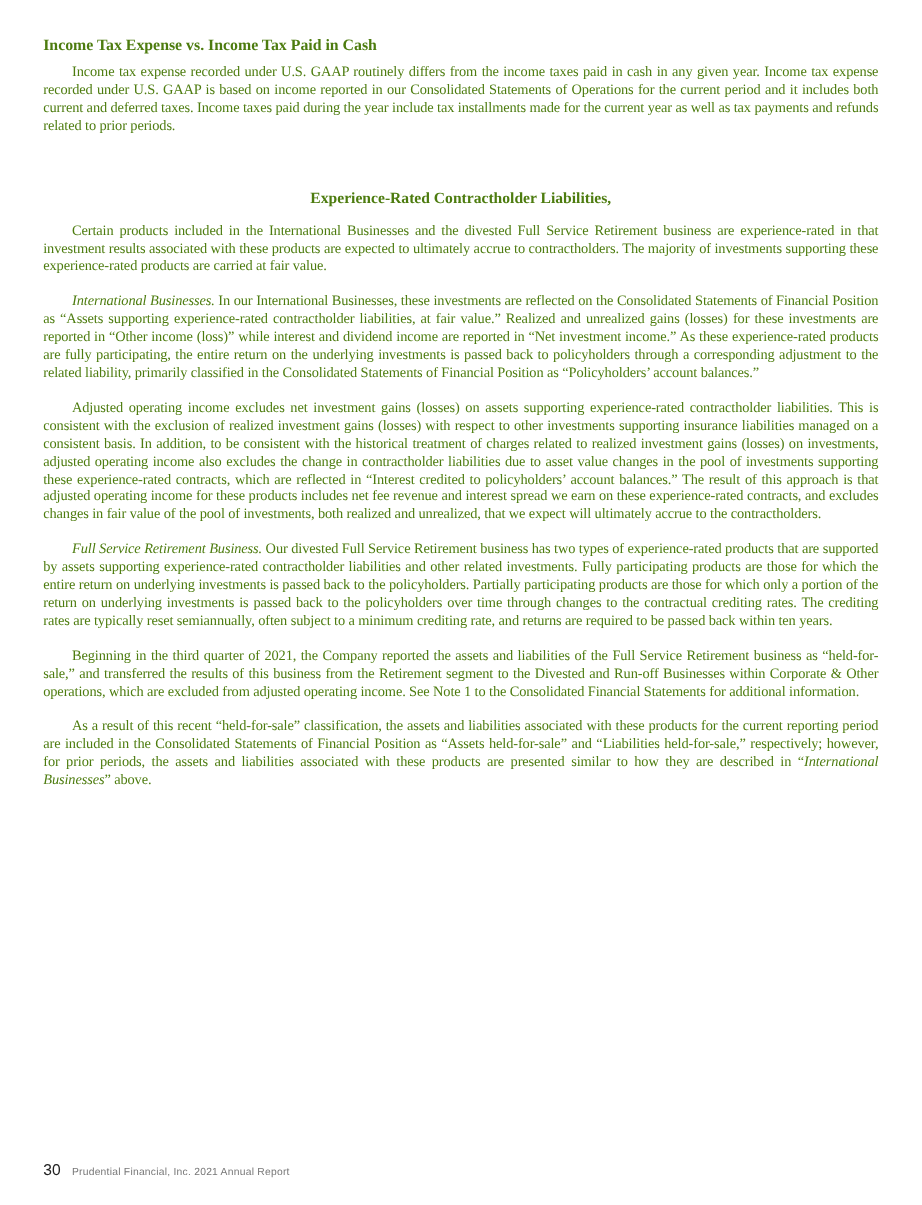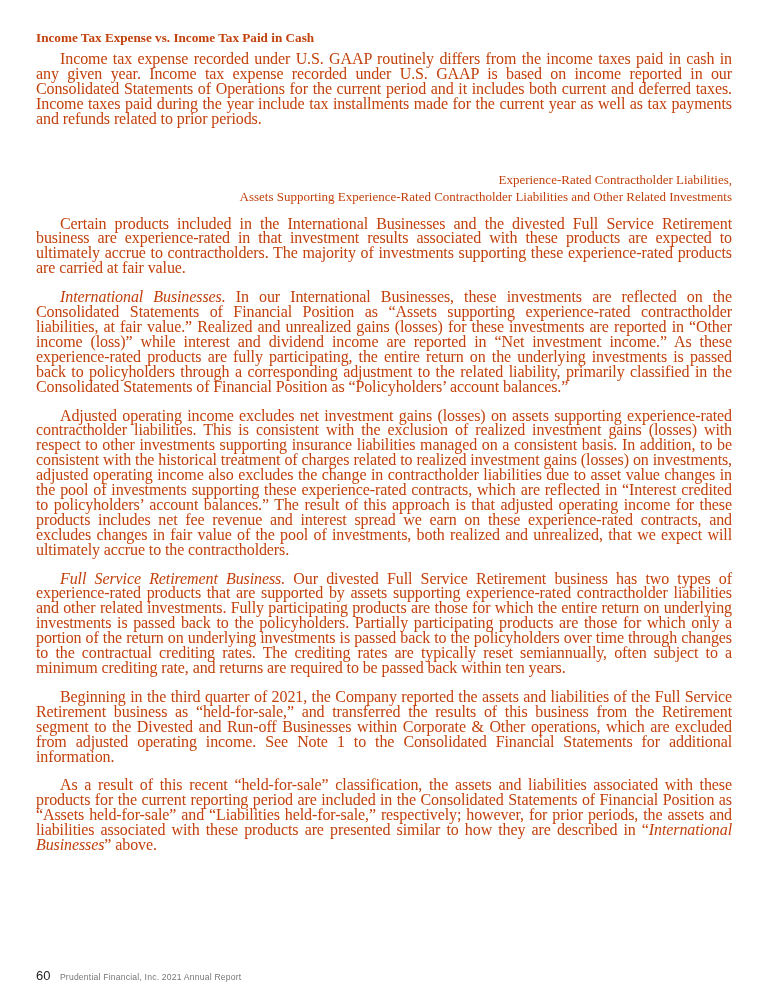--- a/index.html
+++ b/index.html
@@ -1,50 +1,49 @@
 <!DOCTYPE html>
 <html><head>
 <meta charset="utf-8">
 <style>
   html, body { margin:0; padding:0; background:#ffffff; }
   body { width:768px; height:1004px; position:relative; overflow:hidden; }
-  .page { position:absolute; left:36px; top:30px; width:696px; font-family:"Liberation Serif", serif; color:#c2410c; }
+  .page { position:absolute; left:36px; top:30px; width:696px; font-family:"Liberation Serif", serif; color:#4d7c0f; }
   .h1 { font-weight:bold; font-size:13.2px; margin:0 0 6px 0; line-height:16px; }
-  p { margin:0; font-size:16px; line-height:14.9px; text-align:justify; text-indent:24px; letter-spacing:-0.1px; }
+  p { margin:0; font-size:12px; line-height:14.9px; text-align:justify; text-indent:24px; letter-spacing:-0.1px; }
   .gap { height:14px; }
   .gap2 { height:30px; }
-  .center-title { text-align:right; font-weight:normal; font-size:13px; line-height:17px; margin:0 0 12px 0; }
+  .center-title { text-align:center; font-weight:bold; font-size:13px; line-height:17px; margin:0 0 12px 0; }
   em { }
   .footer { position:absolute; left:36px; top:966px; font-family:"Liberation Sans", sans-serif; color:#333; white-space:nowrap; }
   .footer .num { font-size:13px; color:#222; }
   .footer .txt { font-size:8.6px; color:#777; margin-left:5px; letter-spacing:0.2px; }
 </style>
 </head>
 <body>
 
 <div class="page">
   <div class="h1">Income Tax Expense vs. Income Tax Paid in Cash</div>
   <p>Income tax expense recorded under U.S. GAAP routinely differs from the income taxes paid in cash in any given year. Income tax expense recorded under U.S. GAAP is based on income reported in our Consolidated Statements of Operations for the current period and it includes both current and deferred taxes. Income taxes paid during the year include tax installments made for the current year as well as tax payments and refunds related to prior periods.</p>
   <div class="gap"></div>
   <div class="gap2"></div>
 
   <div class="center-title">
     <div>Experience-Rated Contractholder Liabilities,</div>
-    <div>Assets Supporting Experience-Rated Contractholder Liabilities and Other Related Investments</div>
   </div>
 
   <p>Certain products included in the International Businesses and the divested Full Service Retirement business are experience-rated in that investment results associated with these products are expected to ultimately accrue to contractholders. The majority of investments supporting these experience-rated products are carried at fair value.</p>
   <div class="gap"></div>
   <p><em>International Businesses.</em><span> In our International Businesses, these investments are reflected on the Consolidated Statements of Financial Position as “Assets supporting experience-rated contractholder liabilities, at fair value.” Realized and unrealized gains (losses) for these investments are reported in “Other income (loss)” while interest and dividend income are reported in “Net investment income.” As these experience-rated products are fully participating, the entire return on the underlying investments is passed back to policyholders through a corresponding adjustment to the related liability, primarily classified in the Consolidated Statements of Financial Position as “Policyholders’ account balances.”</span></p>
   <div class="gap"></div>
   <p>Adjusted operating income excludes net investment gains (losses) on assets supporting experience-rated contractholder liabilities. This is consistent with the exclusion of realized investment gains (losses) with respect to other investments supporting insurance liabilities managed on a consistent basis. In addition, to be consistent with the historical treatment of charges related to realized investment gains (losses) on investments, adjusted operating income also excludes the change in contractholder liabilities due to asset value changes in the pool of investments supporting these experience-rated contracts, which are reflected in “Interest credited to policyholders’ account balances.” The result of this approach is that adjusted operating income for these products includes net fee revenue and interest spread we earn on these experience-rated contracts, and excludes changes in fair value of the pool of investments, both realized and unrealized, that we expect will ultimately accrue to the contractholders.</p>
   <div class="gap"></div>
   <p><em>Full Service Retirement Business.</em><span> Our divested Full Service Retirement business has two types of experience-rated products that are supported by assets supporting experience-rated contractholder liabilities and other related investments. Fully participating products are those for which the entire return on underlying investments is passed back to the policyholders. Partially participating products are those for which only a portion of the return on underlying investments is passed back to the policyholders over time through changes to the contractual crediting rates. The crediting rates are typically reset semiannually, often subject to a minimum crediting rate, and returns are required to be passed back within ten years.</span></p>
   <div class="gap"></div>
   <p>Beginning in the third quarter of 2021, the Company reported the assets and liabilities of the Full Service Retirement business as “held-for-sale,” and transferred the results of this business from the Retirement segment to the Divested and Run-off Businesses within Corporate &amp; Other operations, which are excluded from adjusted operating income. See Note 1 to the Consolidated Financial Statements for additional information.</p>
   <div class="gap"></div>
   <p><span>As a result of this recent “held-for-sale” classification, the assets and liabilities associated with these products for the current reporting period are included in the Consolidated Statements of Financial Position as “Assets held-for-sale” and “Liabilities held-for-sale,” respectively; however, for prior periods, the assets and liabilities associated with these products are presented similar to how they are described in “</span><em>International Businesses</em><span>” above.</span></p>
 </div>
 
 <div class="footer">
-  <span class="num">60</span>
+  <span class="num">30</span>
   <span class="txt">Prudential Financial, Inc. 2021 Annual Report</span>
 </div>
 
 </body></html>

